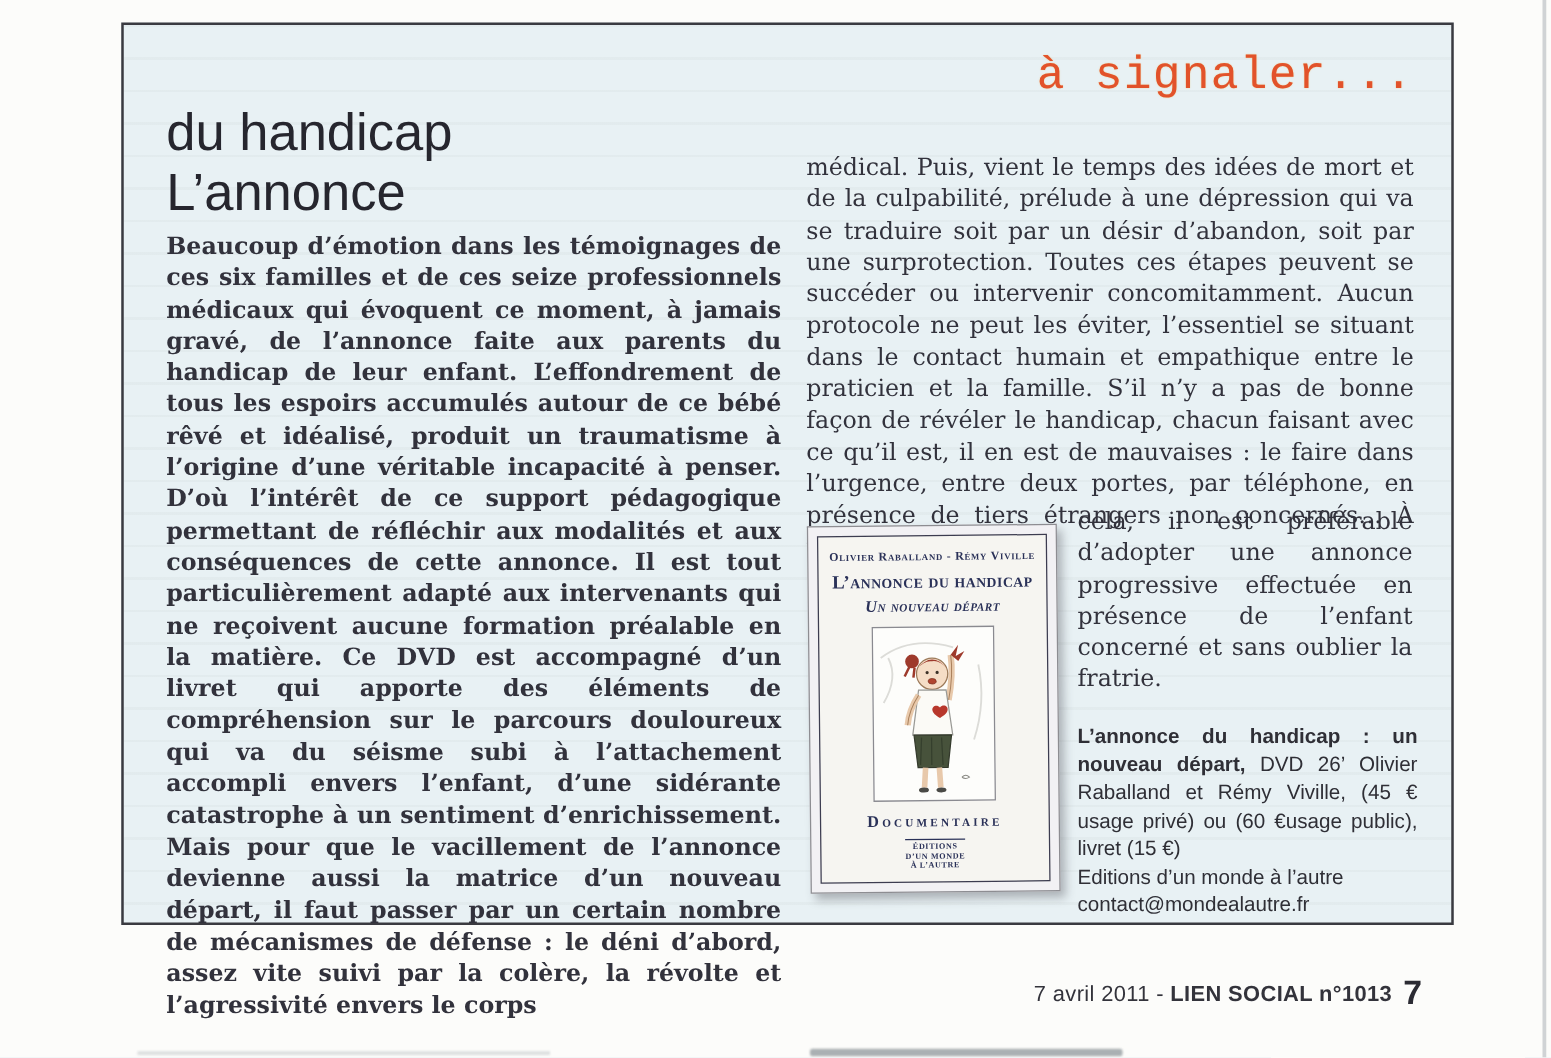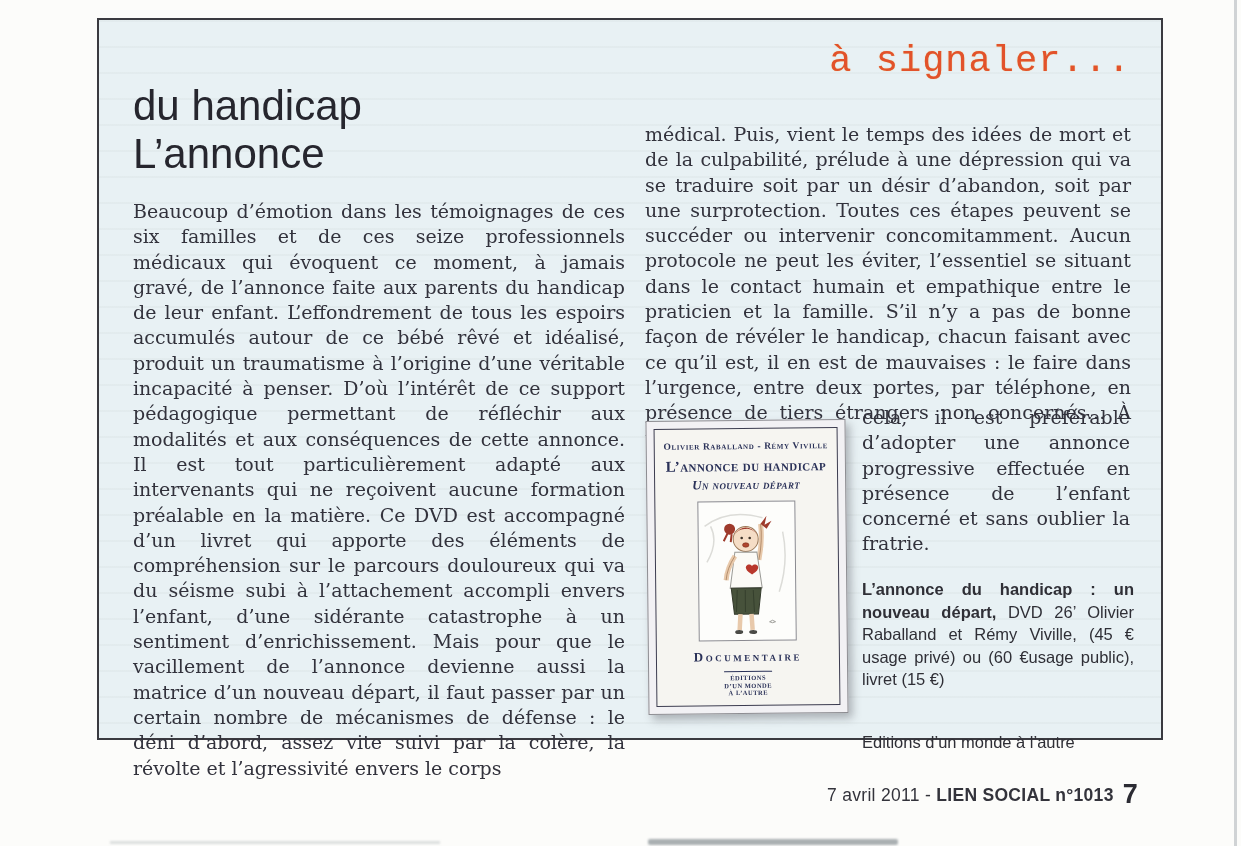--- a/index.html
+++ b/index.html
@@ -38,21 +38,21 @@
     position:absolute;left:133px;top:82px;
     font-size:42px;line-height:48px;
     color:#26262e;letter-spacing:0px;
   }
   
   .serif{
     font-family:"DejaVu Serif",serif;
     font-size:19px;line-height:25.3px;
     color:#32323c;text-align:justify;
   }
-  .col-left{position:absolute;left:133px;top:199px;width:492px;}
+  .col-left{position:absolute;left:133px;top:185px;width:492px;font-weight:bold;}
   .col-right-top{position:absolute;left:645px;top:122px;width:486px;}
   .col-right-wrap{position:absolute;left:862px;top:405px;width:268px;}
   
   .dvd{
     position:absolute;left:647px;top:420px;
     width:198px;height:292px;
     background:#f2f1f4;
     border:1px solid #8d8d92;
     box-shadow:4px 5px 8px rgba(60,60,70,.35);
     transform:rotate(-0.6deg);
@@ -80,21 +80,21 @@
   .dvd-pub{margin-top:6px;font-size:6.5px;font-weight:bold;line-height:7.5px;
     letter-spacing:.5px;text-transform:uppercase;
     border-top:1px solid #2a3158;padding-top:2px;}
   
   .caption{
     position:absolute;left:862px;top:578px;width:272px;
     font-size:16.5px;line-height:22.5px;color:#2f2f36;
     text-align:justify;
   }
   .caption .lead{font-weight:bold;}
-  .caption .plain-line{text-align:left;margin-top:40px;}
+  .caption .plain-line{text-align:left;}
   
   .footer{
     position:absolute;top:779px;right:103px;
     font-size:17.5px;color:#33333b;letter-spacing:.3px;
     white-space:nowrap;
   }
   .footer .mag{font-weight:bold;}
   .footer .pagenum{font-weight:bold;font-size:27px;margin-left:9px;
     vertical-align:-2px;color:#2b2b33;}
   
@@ -172,20 +172,21 @@
       <div>d’un monde</div>
       <div>à l’autre</div>
     </div>
   </div>
 </div>
 
 <div class="caption">
   <span class="lead">L’annonce du handicap : un nouveau départ,</span>
   <span>DVD 26’ Olivier Raballand et Rémy Viville, (45 € usage privé) ou (60 €usage public), livret (15 €)</span>
   <div class="plain-line">Editions d’un monde à l’autre</div>
+  <div class="plain-line">contact@mondealautre.fr</div>
 </div>
 
 <div class="footer">
   <span>7 avril 2011 - </span><span class="mag">LIEN SOCIAL n°1013</span><span class="pagenum">7</span>
 </div>
 
 <div class="edge-line"></div>
 <div class="bottom-smudge"></div>
 <div class="bottom-smudge-2"></div>
 

